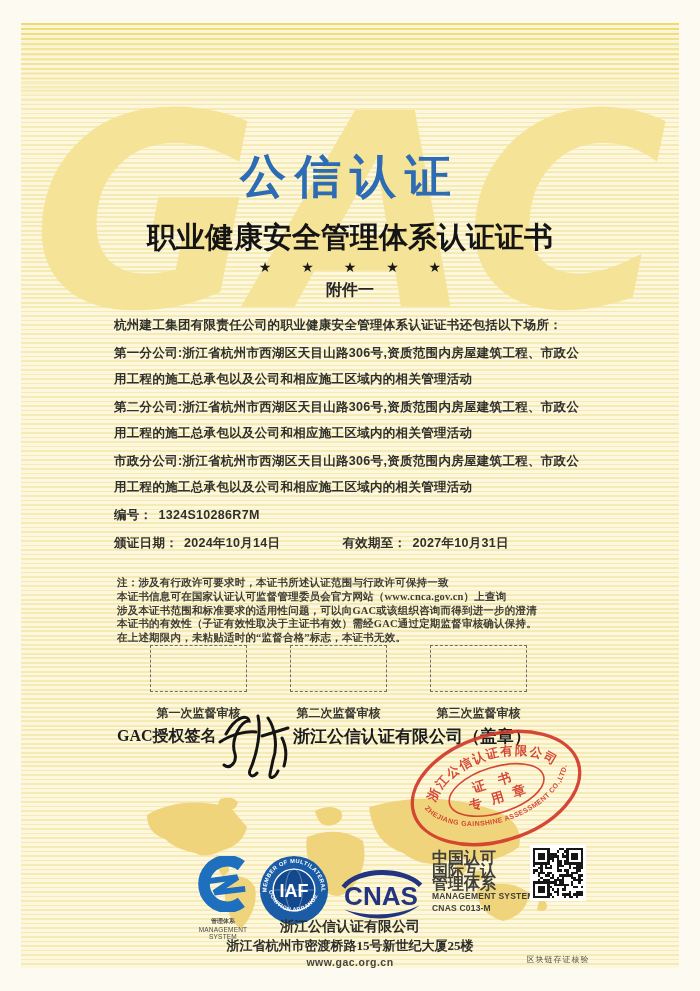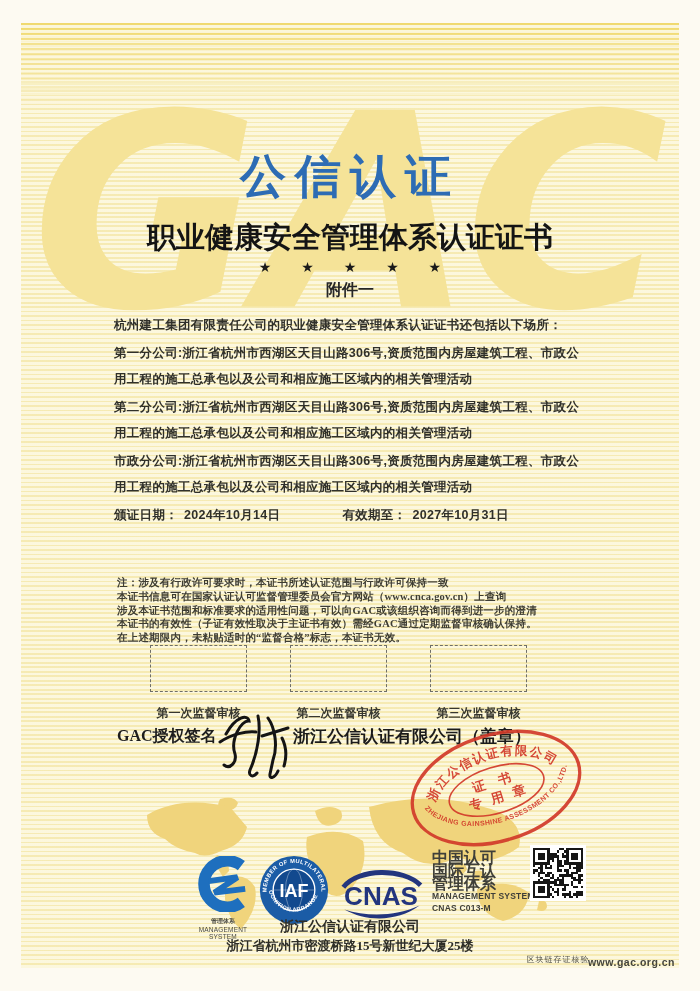--- a/index.html
+++ b/index.html
@@ -72,21 +72,21 @@
     display:flex; flex-direction:column; align-items:center;gap:48px; }
   .qr { width:56px; height:56px; background:#fff; padding:3px; display:grid;
     grid-template-columns:repeat(21,1fr); grid-template-rows:repeat(21,1fr); }
   .qr .qd { background:#161616; }
   .qr-caption { margin-top:5px; font-size:8px; color:#55554c; letter-spacing:1px; }
 
   .footer-company { position:absolute; left:25px; top:918px; width:650px; text-align:center; z-index:3;
     font-family:"Liberation Serif", serif; font-size:14px; font-weight:700; color:#2e2e28; }
   .footer-address { position:absolute; left:25px; top:937px; width:650px; text-align:center; z-index:3;
     font-family:"Liberation Serif", serif; font-size:13px; font-weight:700; color:#2e2e28; }
-  .footer-url { position:absolute; left:25px; top:956px; width:650px; text-align:right; z-index:3;
+  .footer-url { position:absolute; left:25px; top:956px; width:650px; text-align:center; z-index:3;
     font-size:10.5px; font-weight:700; color:#45453d; letter-spacing:0.5px; }
 </style>
 </head>
 <body>
 
 <div class="page">
 
   <div class="cert-bg"></div>
   <div class="top-band"></div>
 
@@ -112,20 +112,24 @@
   <div class="title">公信认证</div>
   <div class="subtitle">职业健康安全管理体系认证证书</div>
   <div class="stars">★ ★ ★ ★ ★</div>
   <div class="attachment">附件一</div>
 
   <div class="body-block">
     <p>杭州建工集团有限责任公司的职业健康安全管理体系认证证书还包括以下场所：</p>
     <p>第一分公司:浙江省杭州市西湖区天目山路306号,资质范围内房屋建筑工程、市政公用工程的施工总承包以及公司和相应施工区域内的相关管理活动</p>
     <p>第二分公司:浙江省杭州市西湖区天目山路306号,资质范围内房屋建筑工程、市政公用工程的施工总承包以及公司和相应施工区域内的相关管理活动</p>
     <p>市政分公司:浙江省杭州市西湖区天目山路306号,资质范围内房屋建筑工程、市政公用工程的施工总承包以及公司和相应施工区域内的相关管理活动</p>
+    <p class="meta-row">
+      <span class="meta-label">编号：</span>
+      <span>1324S10286R7M</span>
+    </p>
     <p class="meta-row">
       <span class="meta-label">颁证日期：</span>
       <span>2024年10月14日</span>
       <span class="gap"></span>
       <span class="meta-label">有效期至：</span>
       <span>2027年10月31日</span>
     </p>
   </div>
 
   <div class="notes">

